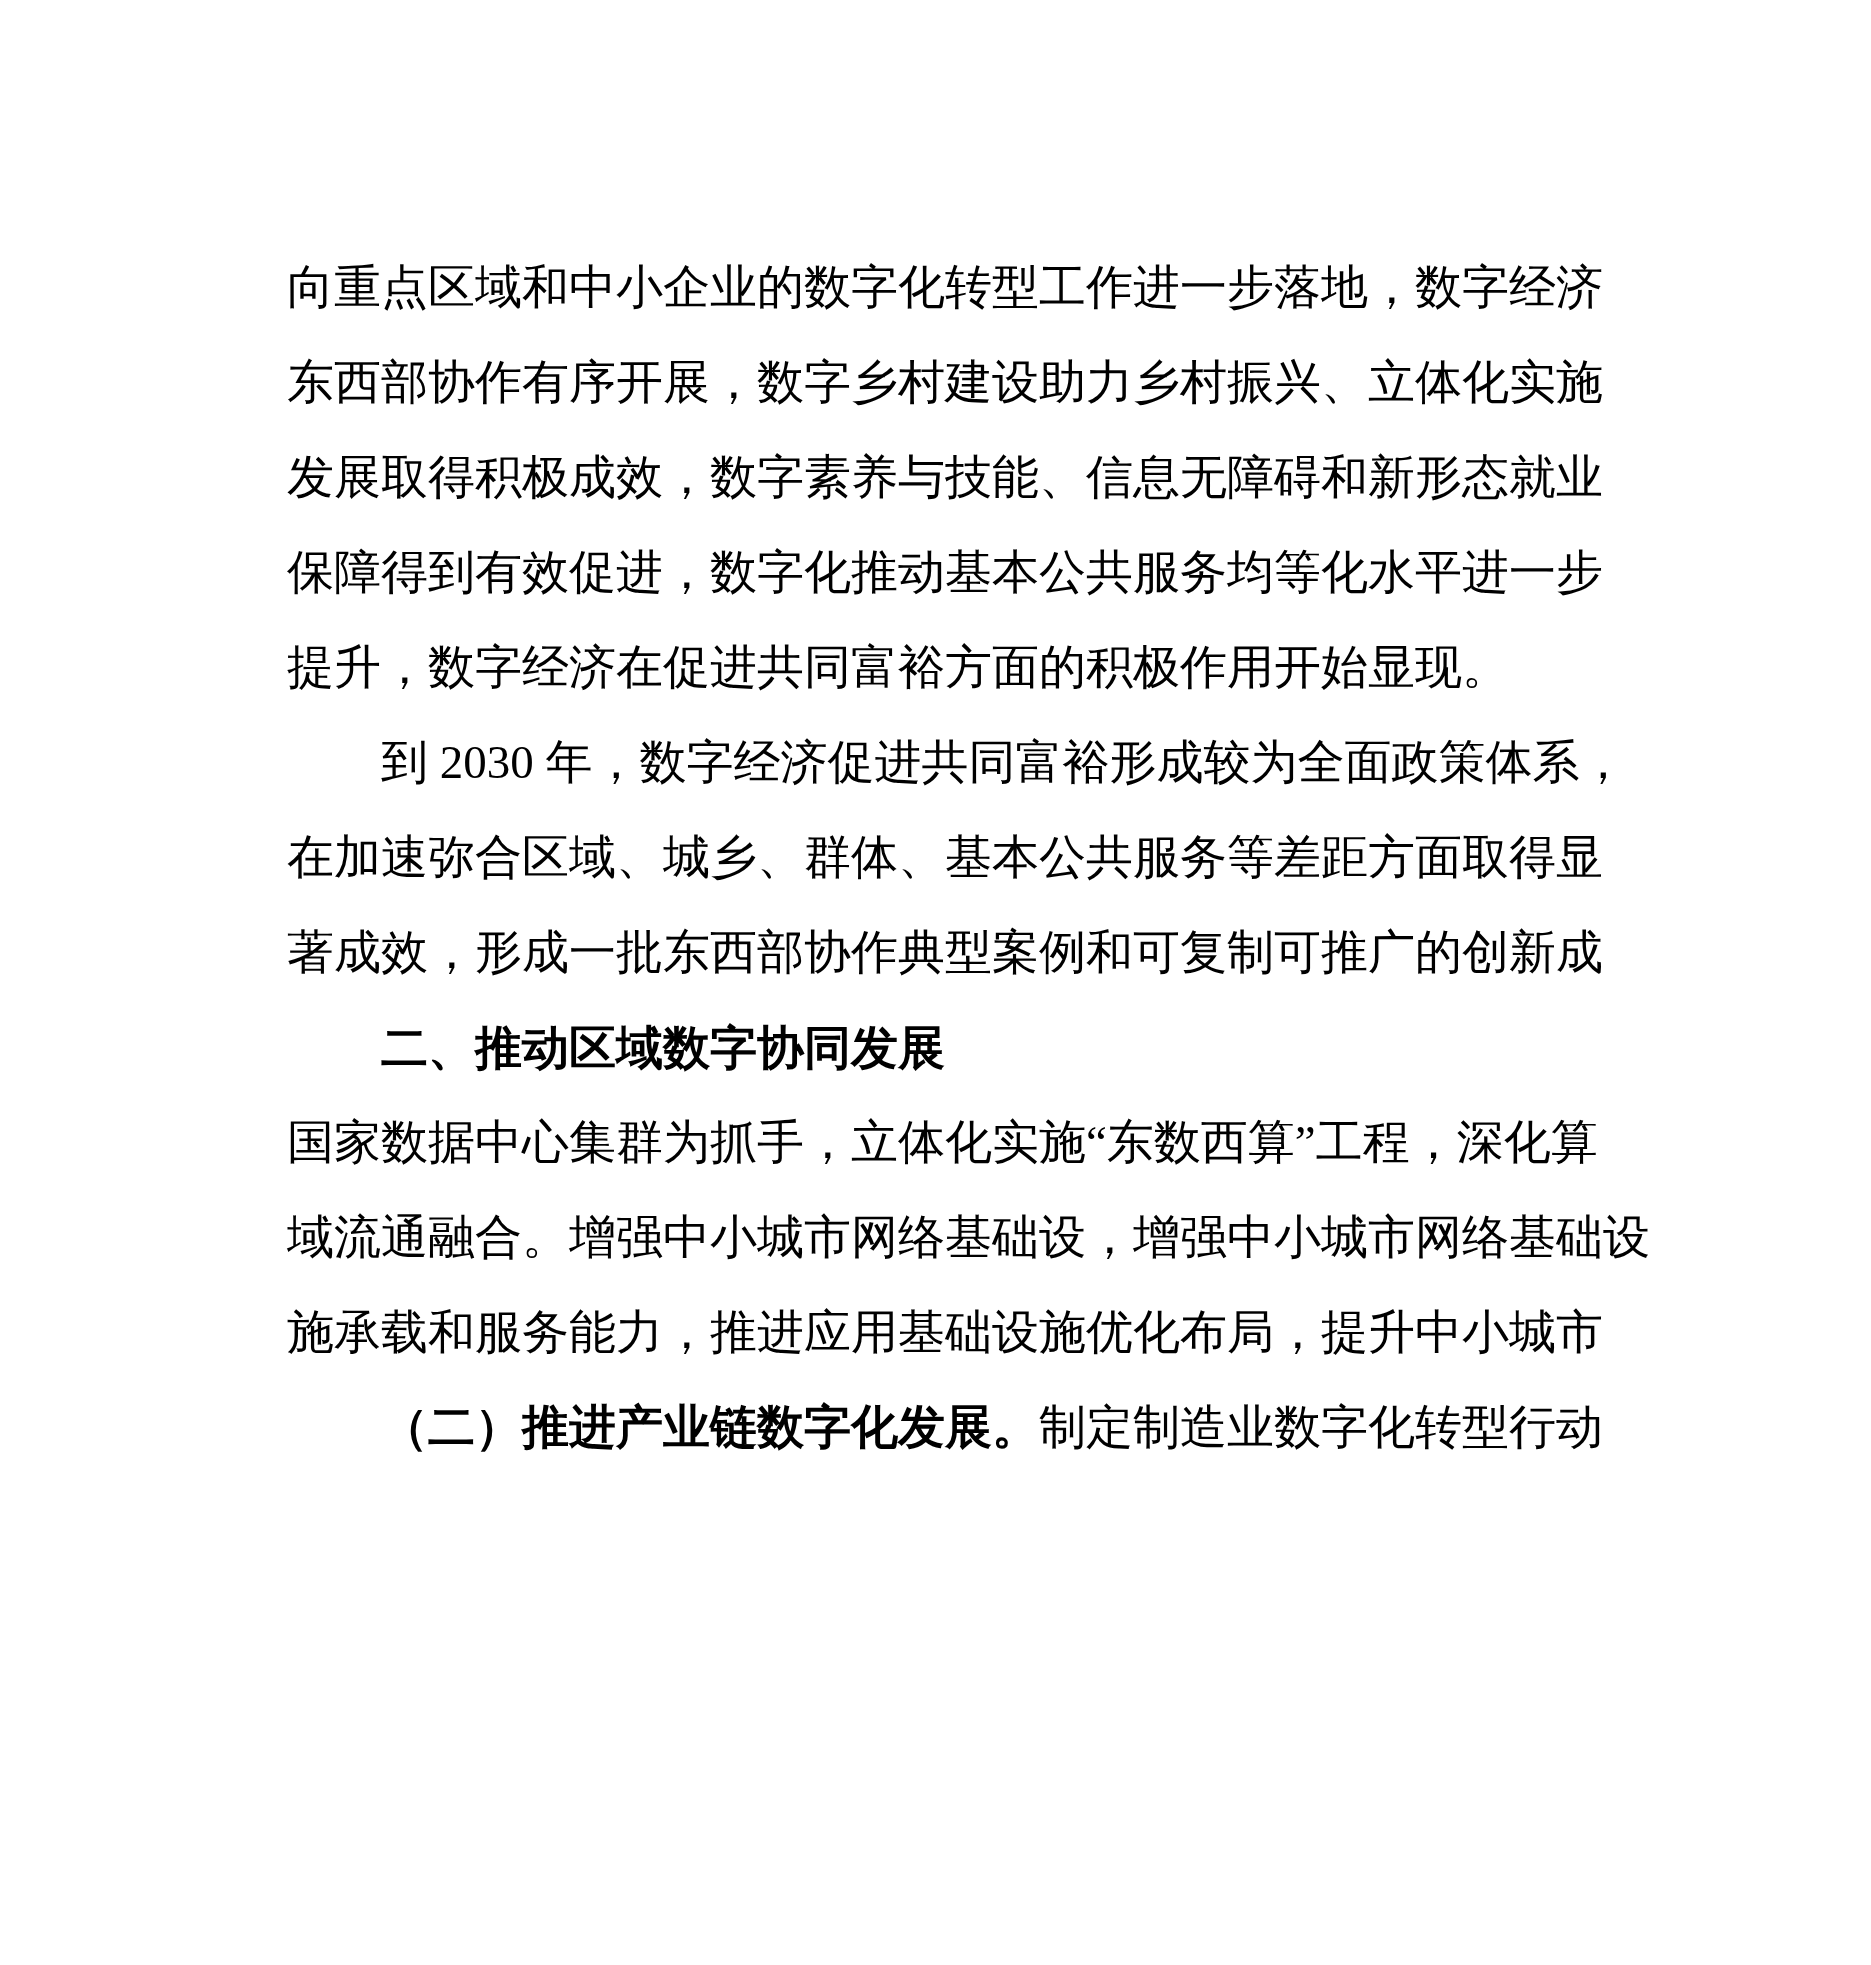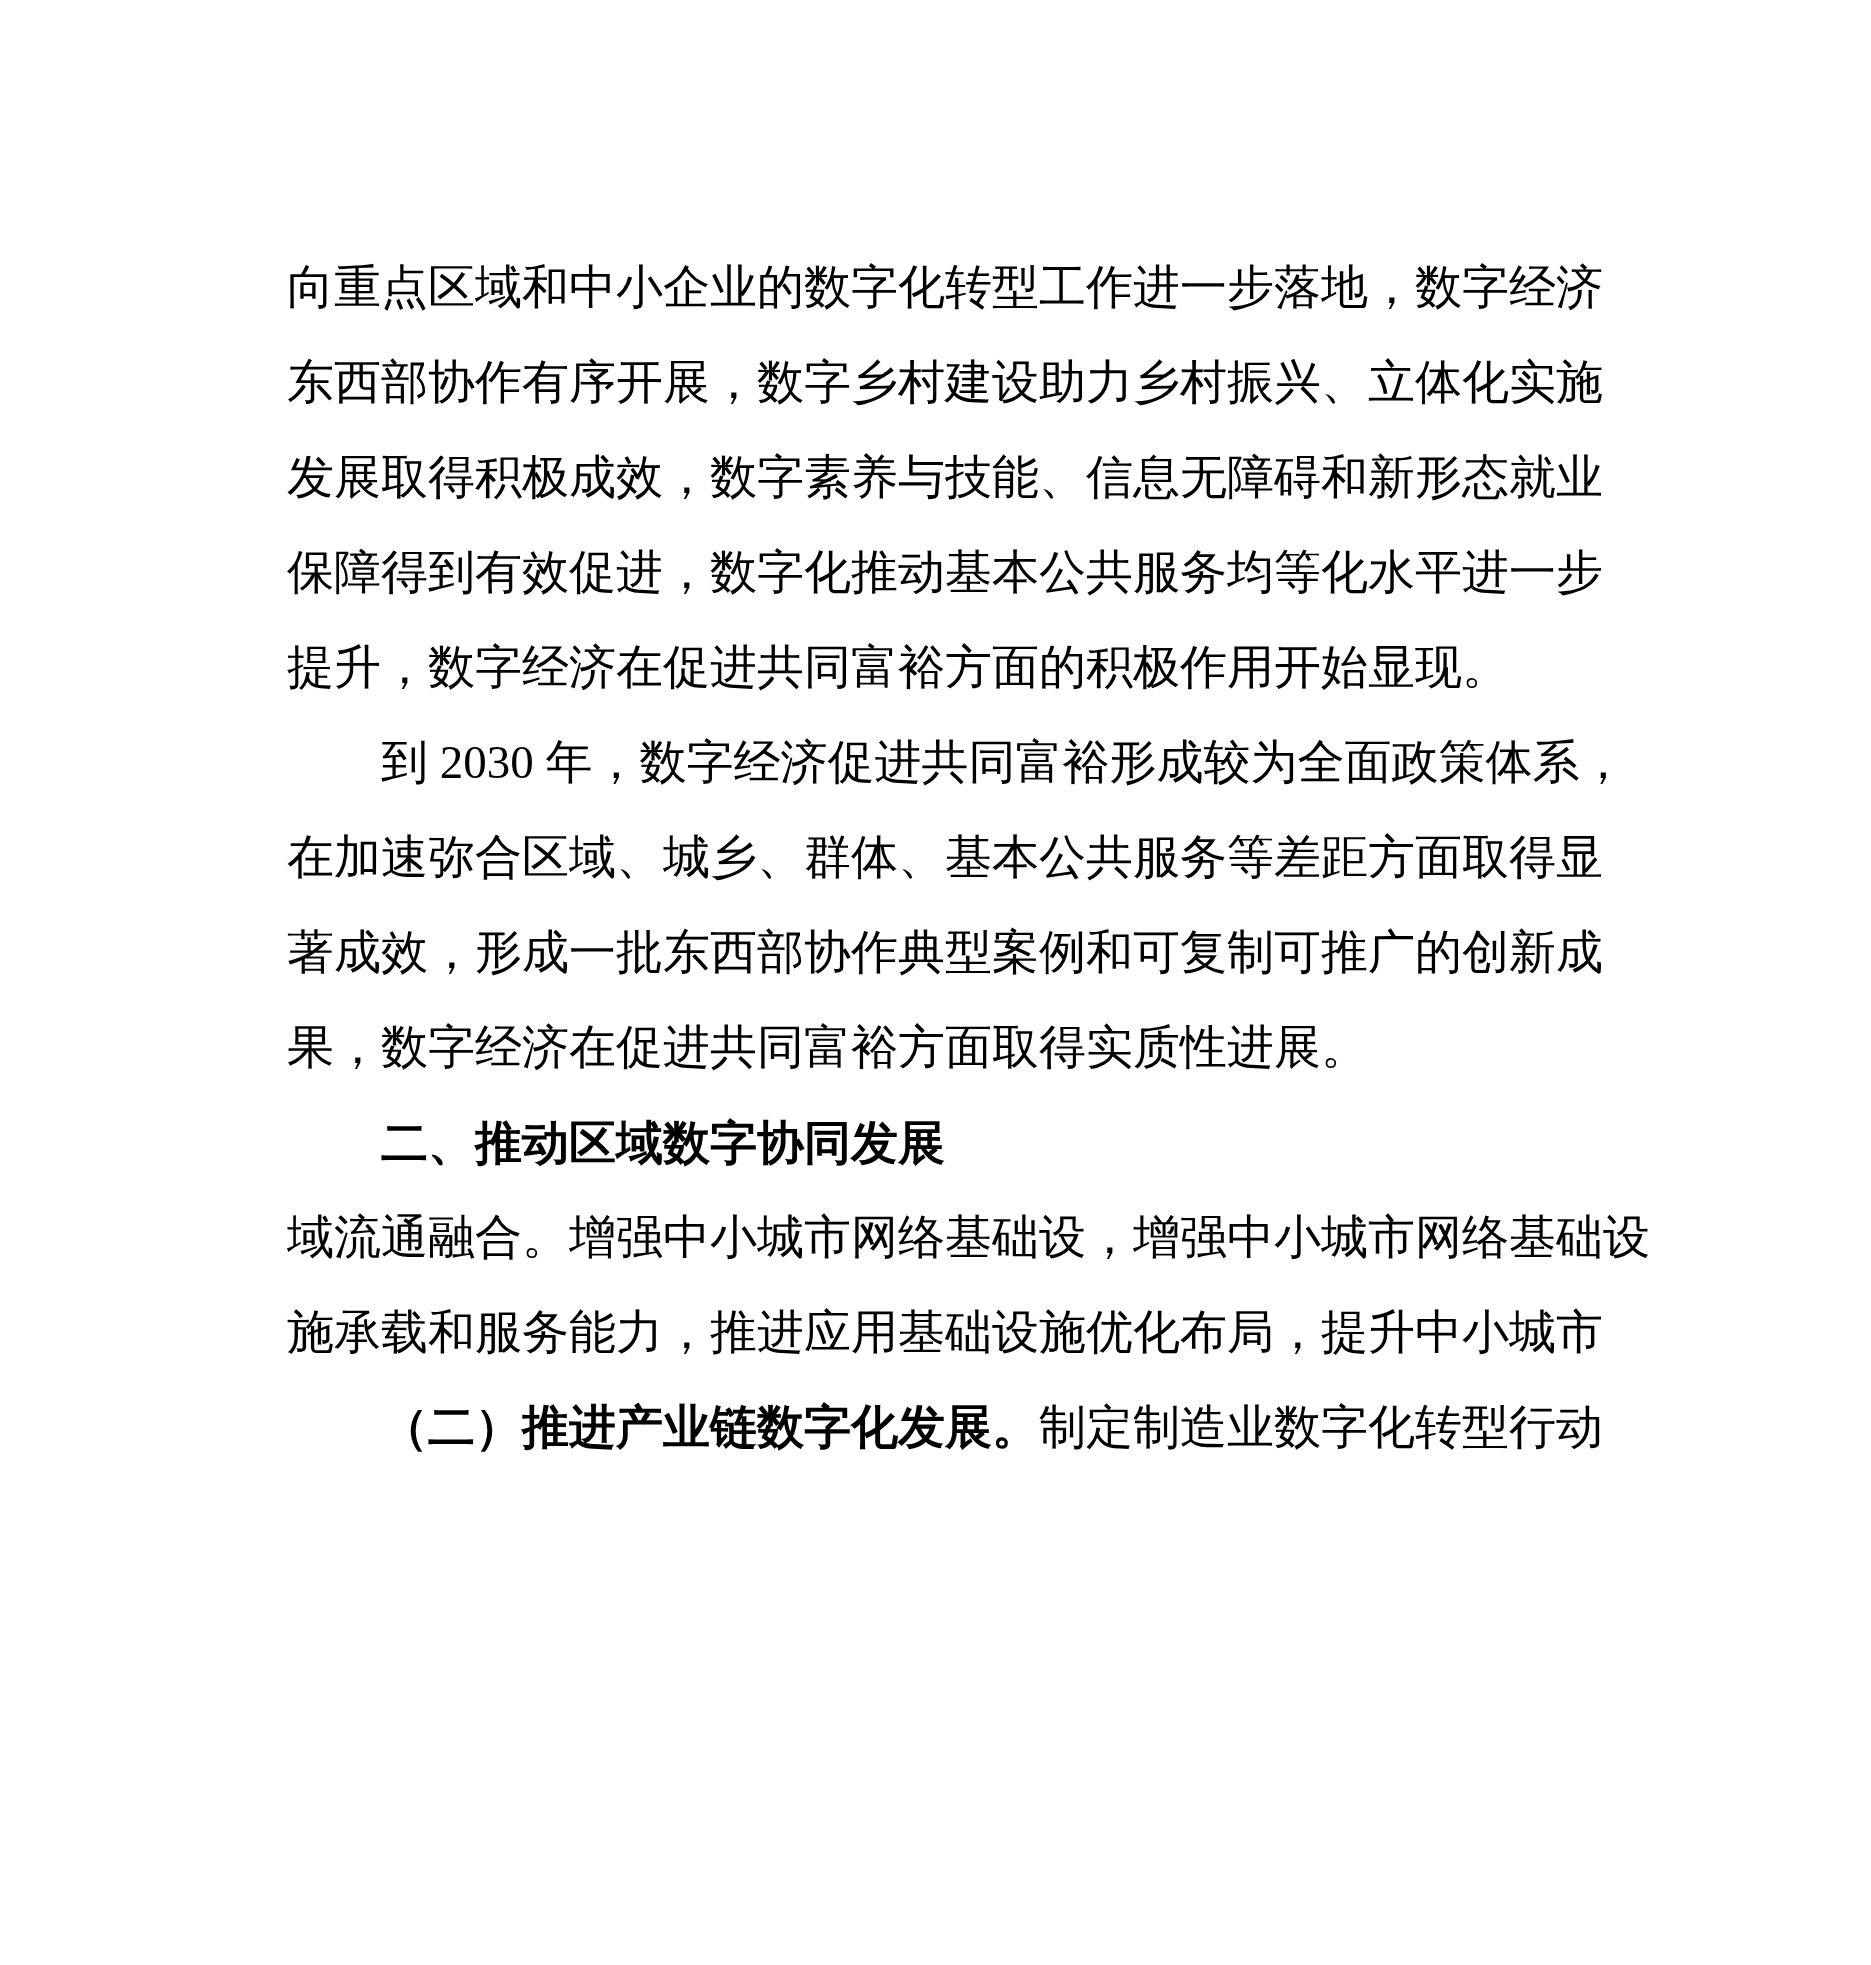--- a/index.html
+++ b/index.html
@@ -46,21 +46,21 @@
 <div class="page">
   <div class="text-block">
       <div class="line body"><span class="seg">向重点区域和中小企业的数字化转型工作进一步落地，数字经济</span></div>
       <div class="line body"><span class="seg">东西部协作有序开展，数字乡村建设助力乡村振兴、立体化实施</span></div>
       <div class="line body"><span class="seg">发展取得积极成效，数字素养与技能、信息无障碍和新形态就业</span></div>
       <div class="line body"><span class="seg">保障得到有效促进，数字化推动基本公共服务均等化水平进一步</span></div>
       <div class="line body"><span class="seg">提升，数字经济在促进共同富裕方面的积极作用开始显现。</span></div>
       <div class="line indent"><span class="seg">到 2030 年，数字经济促进共同富裕形成较为全面政策体系，</span></div>
       <div class="line body"><span class="seg">在加速弥合区域、城乡、群体、基本公共服务等差距方面取得显</span></div>
       <div class="line body"><span class="seg">著成效，形成一批东西部协作典型案例和可复制可推广的创新成</span></div>
-      <div class="line body"><span class="seg">果，数字经济在促进共同富裕方面取得实质性进展。</span></div>
       <div class="line heading"><span class="seg bold">二、推动区域数字协同发展</span></div>
+      <div class="line body"><span class="seg">国家数据中心集群为抓手，立体化实施“东数西算”工程，深化算</span></div>
       <div class="line body"><span class="seg">域流通融合。增强中小城市网络基础设，增强中小城市网络基础设</span></div>
       <div class="line body"><span class="seg">施承载和服务能力，推进应用基础设施优化布局，提升中小城市</span></div>
       <div class="line indent"><span class="seg bold">（二）推进产业链数字化发展。</span><span class="seg">制定制造业数字化转型行动</span></div>
       <div class="line body"></div>
     </div>
 </div>
 
 
 </body></html>

